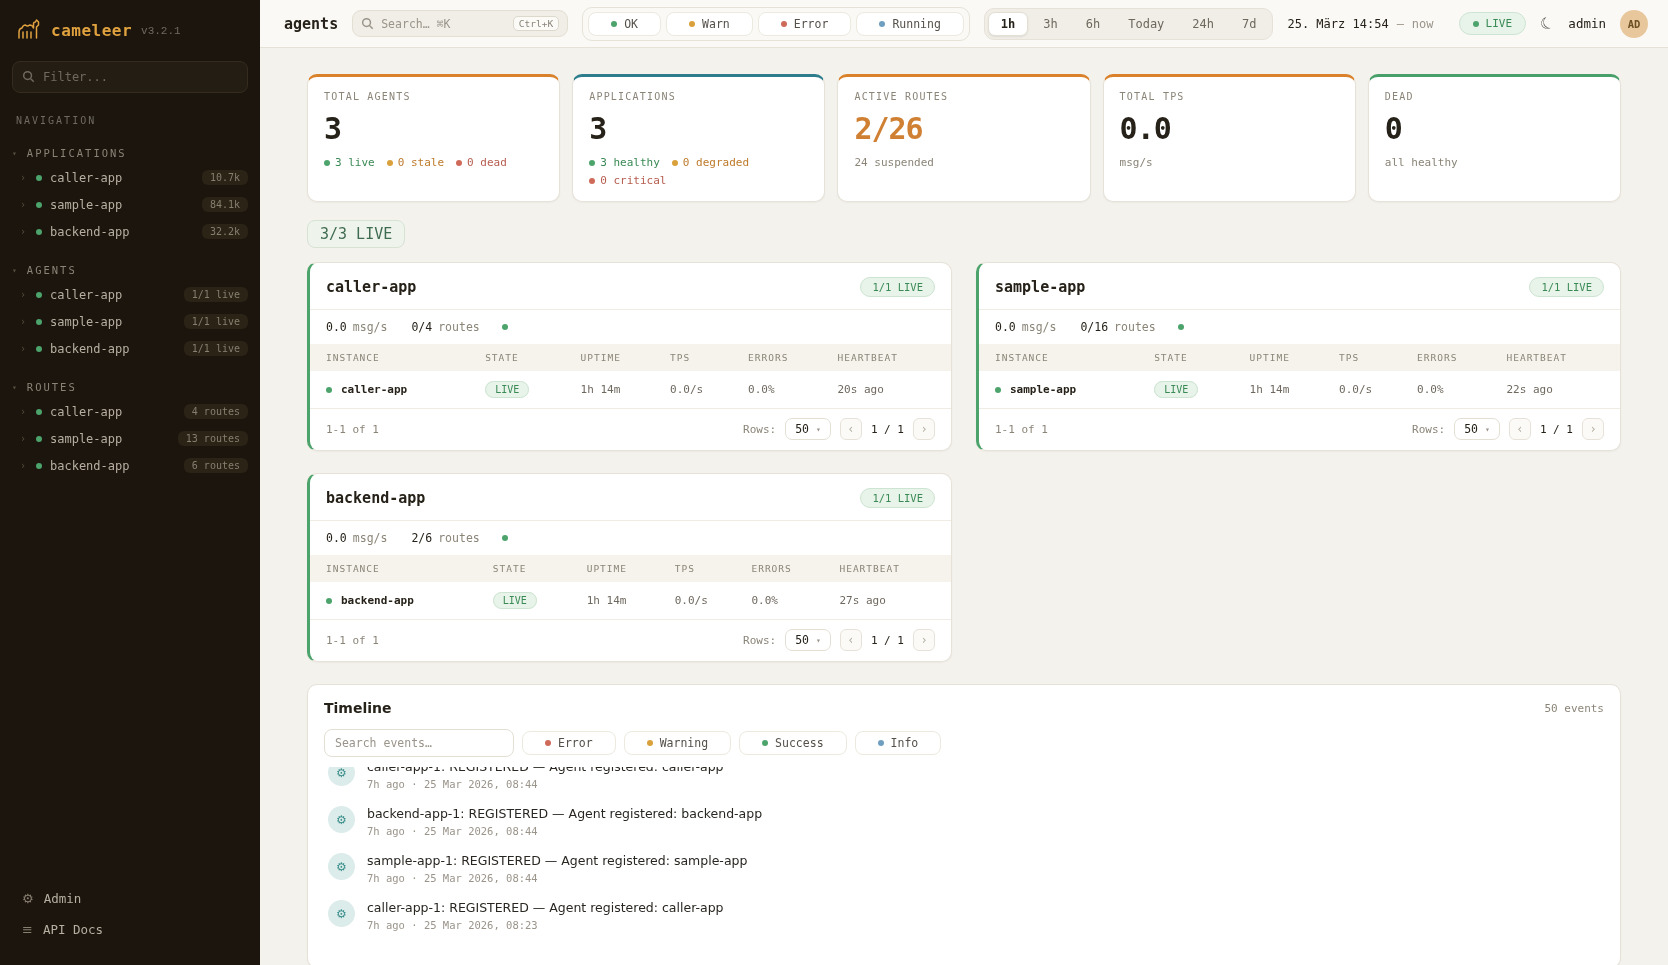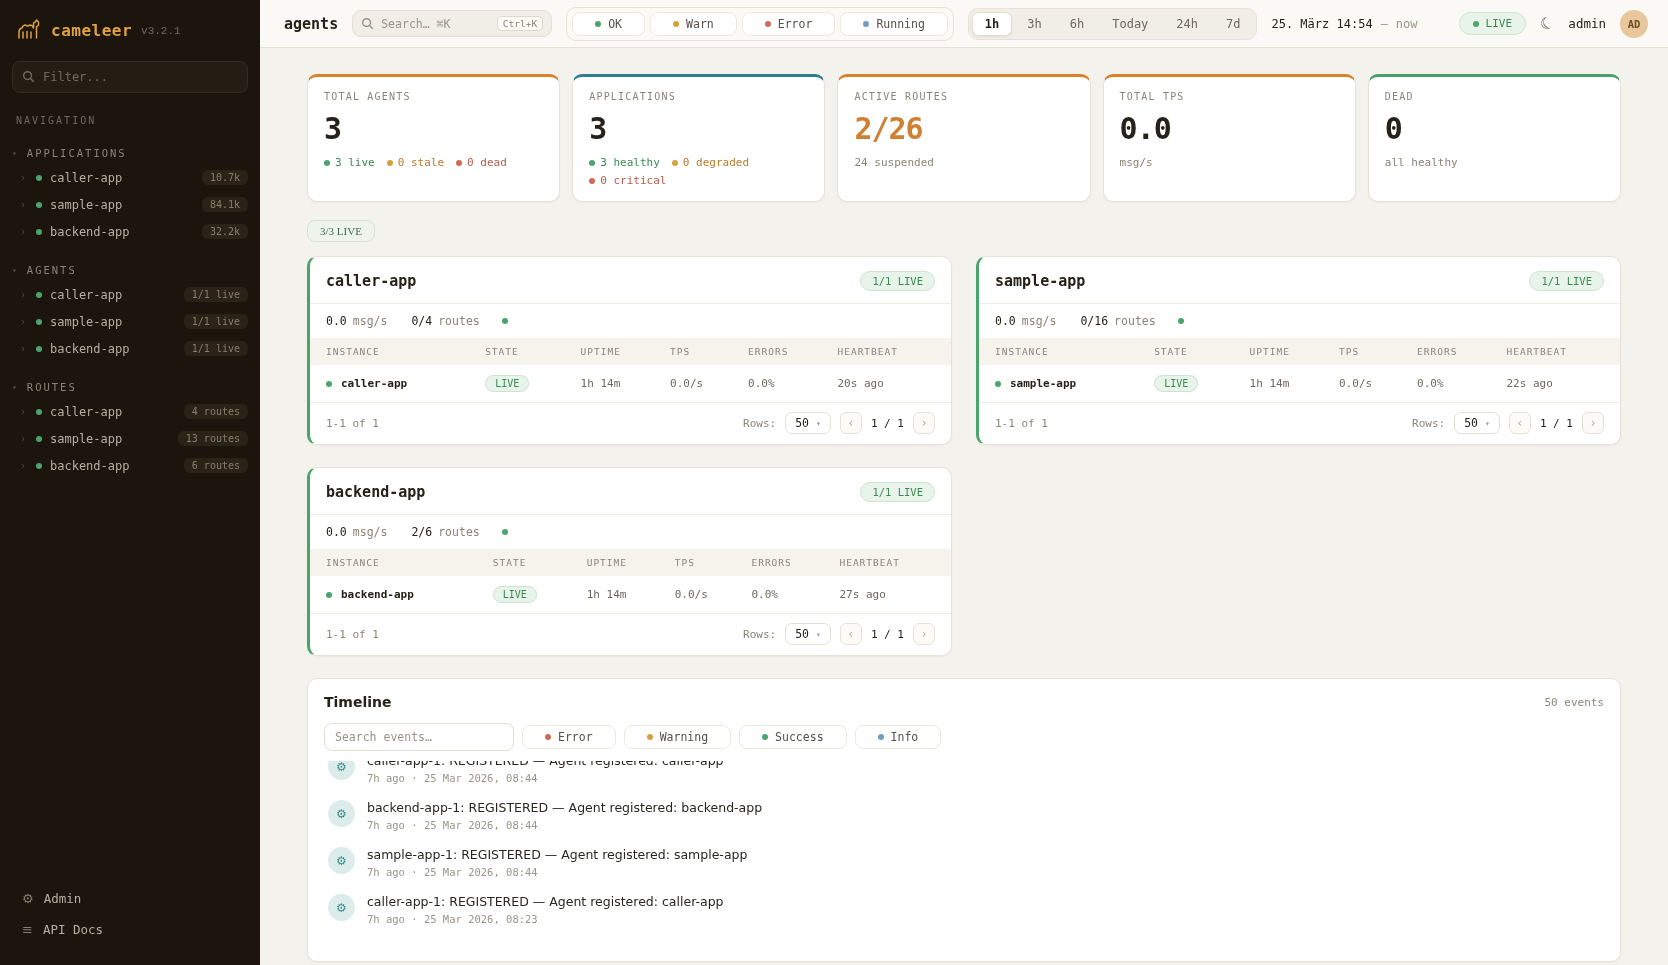--- a/index.html
+++ b/index.html
@@ -38,21 +38,21 @@
   .side-foot-item { display:flex; align-items:center; gap:10px; padding:8px 8px; font-size:12.5px;
     color:#b7afa1; cursor:pointer; border-radius:6px; }
   .foot-icon { color:#877f6f; font-size:13px; font-family:"DejaVu Sans",sans-serif; }
 
   
   .main { flex:1; min-width:0; display:flex; flex-direction:column; }
   .topbar { height:48px; flex:0 0 48px; background:#faf9f5; border-bottom:1px solid #e6e2d8;
     display:flex; align-items:center; gap:14px; padding:0 20px 0 24px; }
   .topbar-title { font-weight:bold; font-size:15px; }
   .search-box { display:flex; align-items:center; gap:7px; background:#f0eee7; border:1px solid #e3dfd3;
-    border-radius:9px; padding:5px 8px; width:200px; }
+    border-radius:9px; padding:5px 8px; width:216px; }
   .search-box input { border:none; background:transparent; outline:none; flex:1; min-width:0; font:inherit; font-size:11.5px; color:#444; }
   .search-box input::placeholder { color:#9a948a; }
   .kbd { font-size:9.5px; color:#8a857a; border:1px solid #ddd8cc; border-radius:5px; padding:1px 5px; background:#fbfaf7; }
   .chip-group { display:flex; align-items:center; gap:5px; border:1px solid #e6e2d8; border-radius:10px;
     padding:4px 5px; background:#faf9f5; }
   .chip { display:flex; align-items:center; gap:7px; font:inherit; font-size:11.5px; color:#55504a;
     padding:4px 22px; border-radius:8px; border:1px solid #eceadf; background:#fff; cursor:pointer; }
   .seg { display:flex; align-items:center; gap:2px; border:1px solid #e6e2d8; border-radius:10px;
     background:#f0eee7; padding:3px; }
   .seg-btn { padding:4px 12px; font:inherit; font-size:12px; color:#6e685e; border:1px solid transparent;
@@ -82,22 +82,22 @@
   .stat-value { font-size:30px; font-weight:bold; margin:9px 0 10px; letter-spacing:-1px; }
   .stat-value.orange { color:#d08033; }
   .stat-subs { display:flex; flex-wrap:wrap; gap:5px 12px; font-size:11px; }
   .stat-sub { display:flex; align-items:center; gap:5px; }
   .stat-sub[data-color="green"]{ color:#3a8a55; }
   .stat-sub[data-color="amber"]{ color:#bd7a2a; }
   .stat-sub[data-color="red"]{ color:#b65c4e; }
   .stat-sub[data-color="muted"]{ color:#8b8578; }
 
   .live-summary { display:inline-flex; align-items:flex-start; gap:7px; margin:18px 0 14px;
-    background:#eef3ec; border:1px solid #d6e3d4; color:#3f6b50; font-size:11px;
-    padding:4px 12px; border-radius:8px;font-family:Liberation Serif, serif; }
+    background:#eef3ec; border:1px solid #d6e3d4; color:#3f6b50; font-size:15px;
+    padding:4px 12px; border-radius:8px; }
 
   
   .apps-grid { display:grid; grid-template-columns:1fr 1fr; gap:22px 24px; }
   .app-card { background:#fff; border:1px solid #e6e2d8; border-left:3px solid #4ca36b;
     border-radius:10px; overflow:hidden; box-shadow:0 1px 2px rgba(20,15,5,.04); }
   .app-head { display:flex; align-items:center; justify-content:space-between; padding:14px 16px 12px;
     border-bottom:1px solid #efece4; }
   .app-name { font-weight:bold; font-size:15px; cursor:pointer; }
   .live-badge { background:#e8f3e9; border:1px solid #cde4d2; color:#3a8a55; font-size:10.5px;
     padding:3px 11px; border-radius:999px; }

